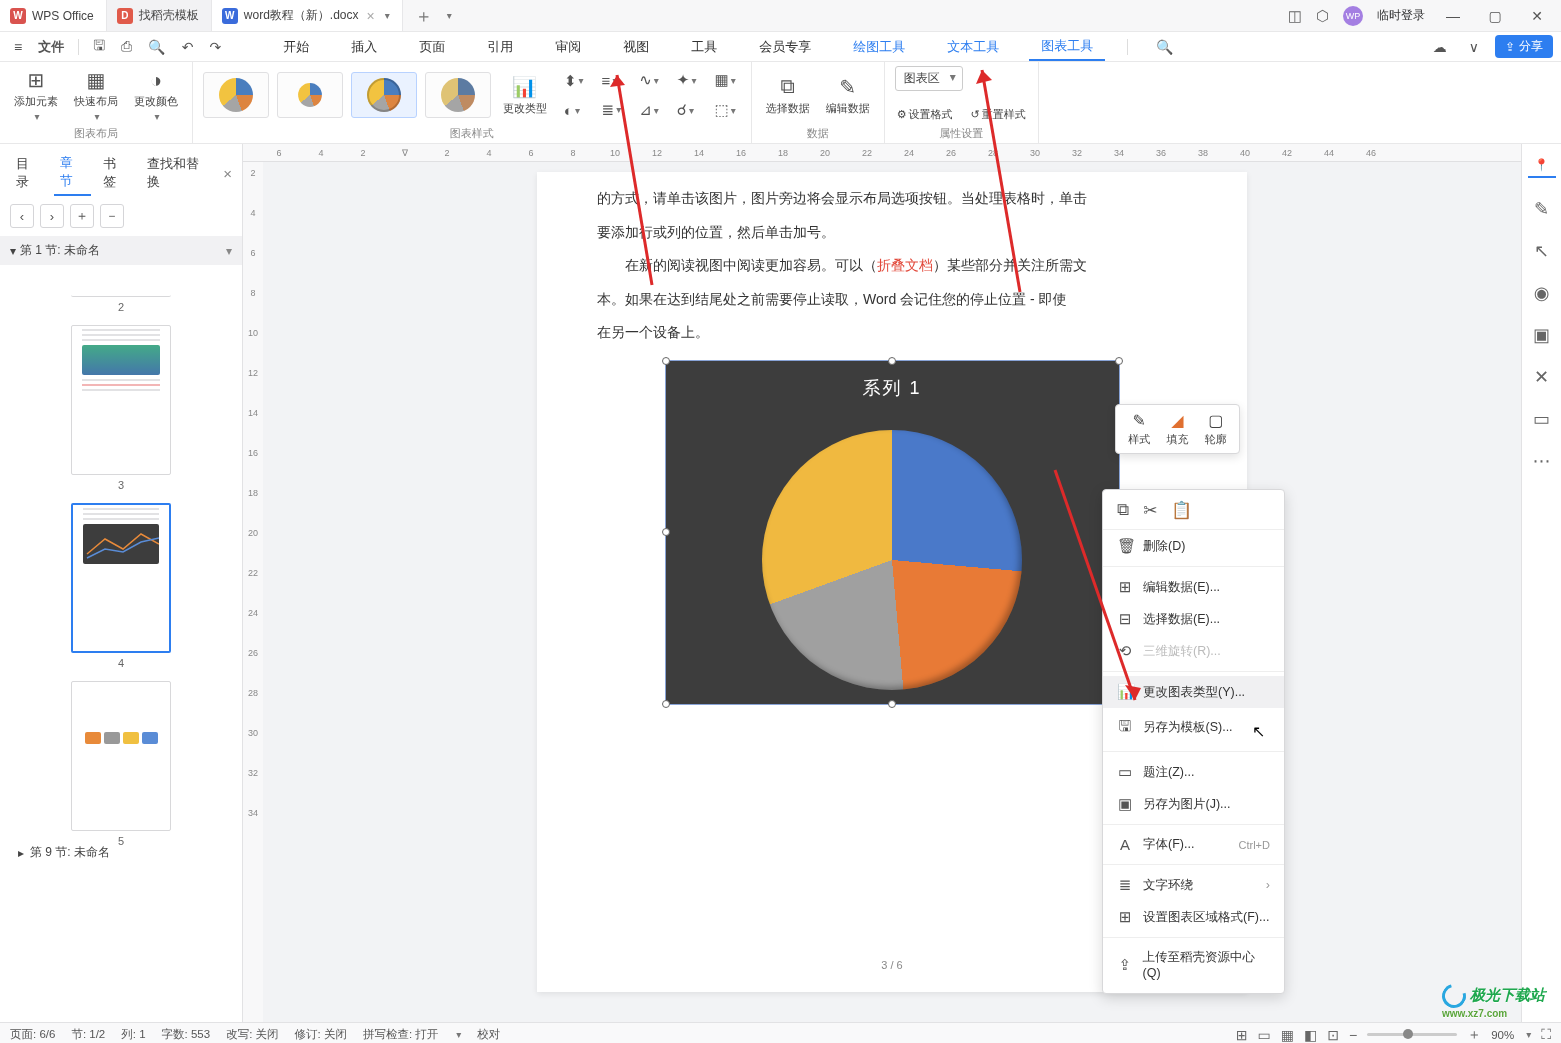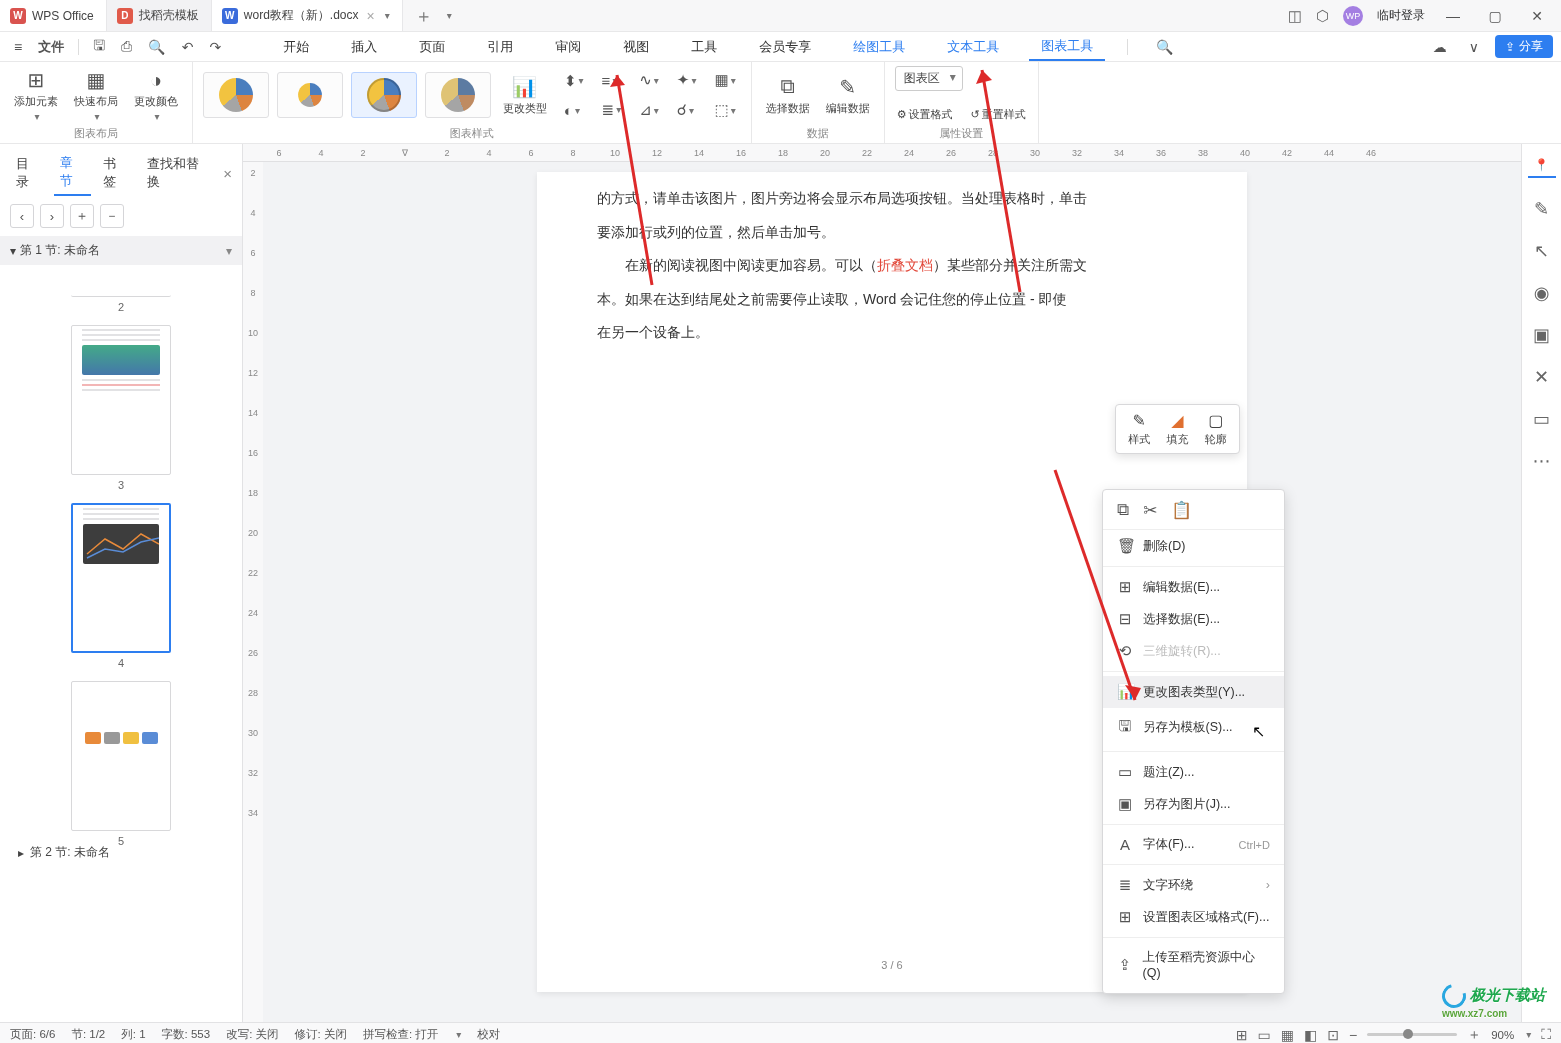--- a/index.html
+++ b/index.html
@@ -341,21 +341,21 @@
               <span style="width:16px;height:12px;background:#999;border-radius:2px"></span>
               <span style="width:16px;height:12px;background:#f0c040;border-radius:2px"></span>
               <span style="width:16px;height:12px;background:#5a8cd6;border-radius:2px"></span>
             </div>
           </div>
         <div class="thumb-num">5</div>
       </div>
     </div>
   </div>
 
-  <div class="ellip">▸ <span>第 2 节: 未命名</span></div>
+  <div class="ellip">▸ <span>第 9 节: 未命名</span></div>
 
   <div class="docarea">
     <div class="ruler-h">
       <span>6</span>
         <span>4</span>
         <span>2</span>
         <span>∇</span>
         <span>2</span>
         <span>4</span>
         <span>6</span>
@@ -401,20 +401,32 @@
           <span>34</span>
         </div>
       <div class="doc-scroll">
         <div class="page">
           <div>的方式，请单击该图片，图片旁边将会显示布局选项按钮。当处理表格时，单击</div>
           <div>要添加行或列的位置，然后单击加号。</div>
           <div class="indent"><span>在新的阅读视图中阅读更加容易。可以（</span><span class="foldlink">折叠文档</span><span>）某些部分并关注所需文</span></div>
           <div>本。如果在达到结尾处之前需要停止读取，Word 会记住您的停止位置 - 即使</div>
           <div>在另一个设备上。</div>
 
+          <div class="chart-obj">
+            <div class="chart-title">系列 1</div>
+            <div class="pie"></div>
+            <span class="sel-handle" style="left:-4px;top:-4px"></span>
+              <span class="sel-handle" style="right:-4px;top:-4px"></span>
+            <span class="sel-handle" style="left:-4px;bottom:-4px"></span>
+              <span class="sel-handle" style="right:-4px;bottom:-4px"></span>
+            <span class="sel-handle" style="left:calc(50% - 4px);top:-4px"></span>
+              <span class="sel-handle" style="left:calc(50% - 4px);bottom:-4px"></span>
+            <span class="sel-handle" style="left:-4px;top:calc(50% - 4px)"></span>
+              <span class="sel-handle" style="right:-4px;top:calc(50% - 4px)"></span>
+          </div>
 
           <div style="position:absolute;bottom:14px;left:0;right:0;text-align:center;font-size:11px;color:#888;">3 / 6</div>
         </div>
       </div>
     </div>
   </div>
 
   <div class="rsidebar">
     <div class="rsb-top">
         <span class="marker">📍</span>

